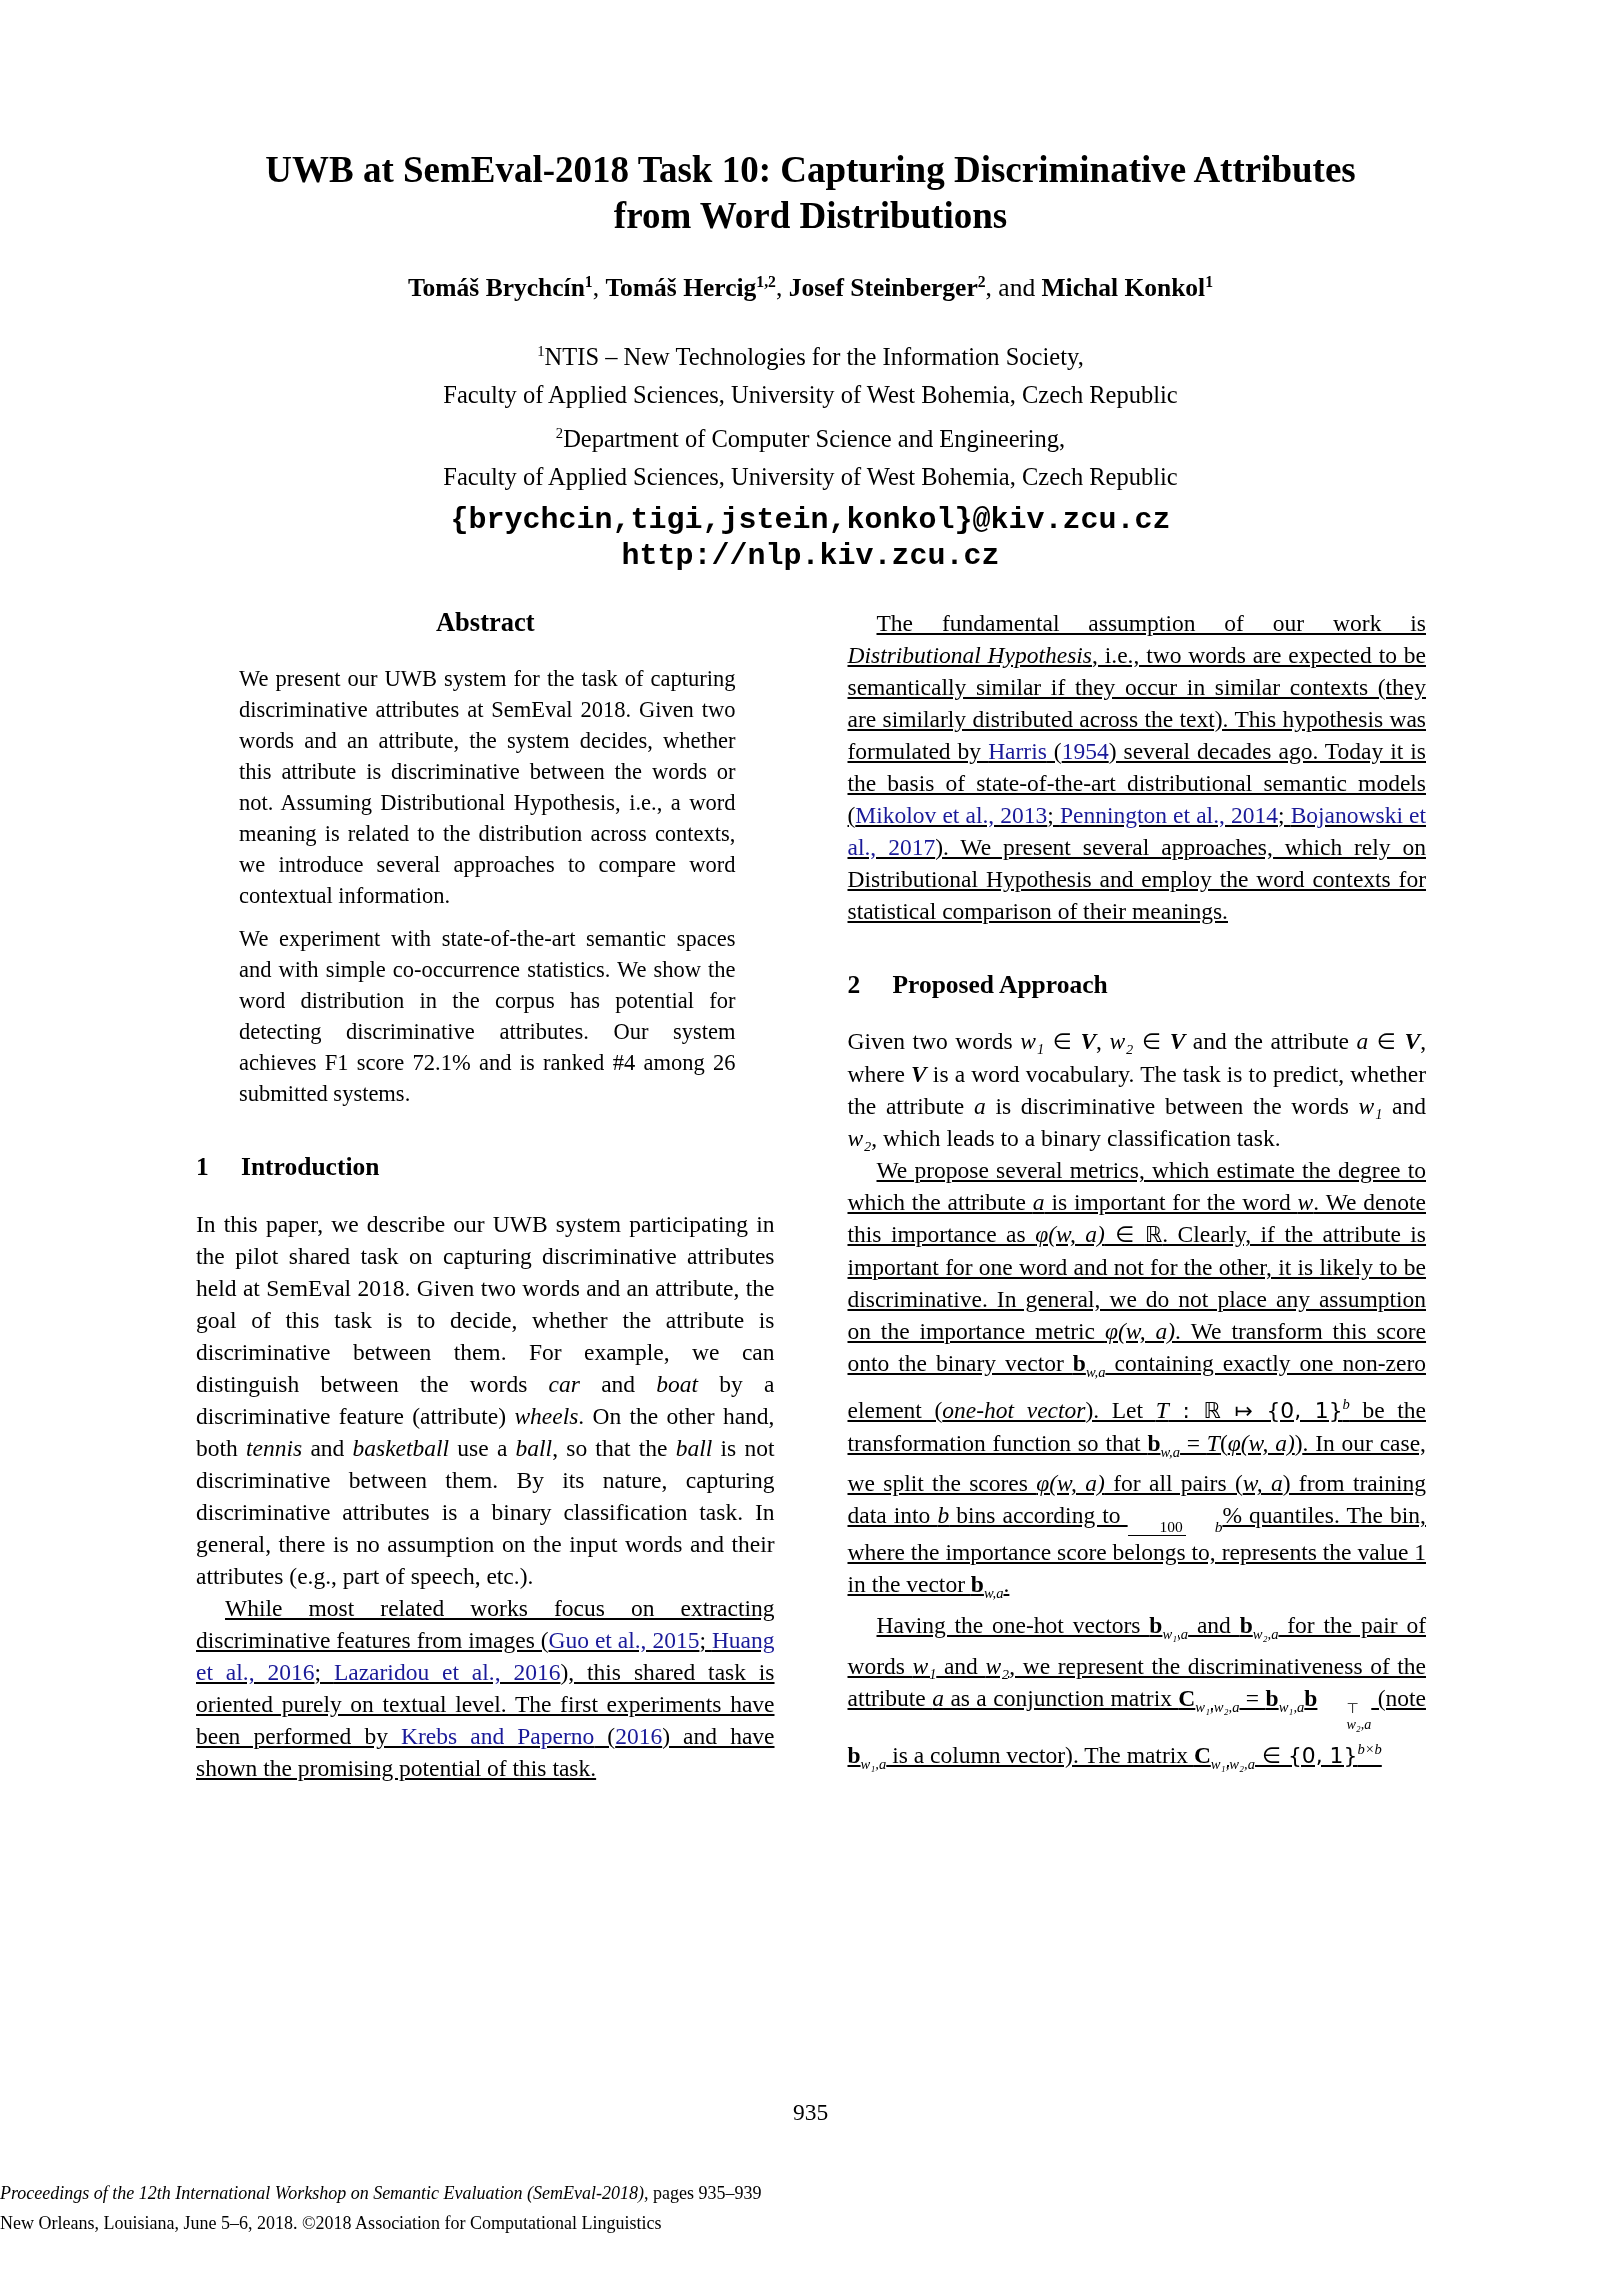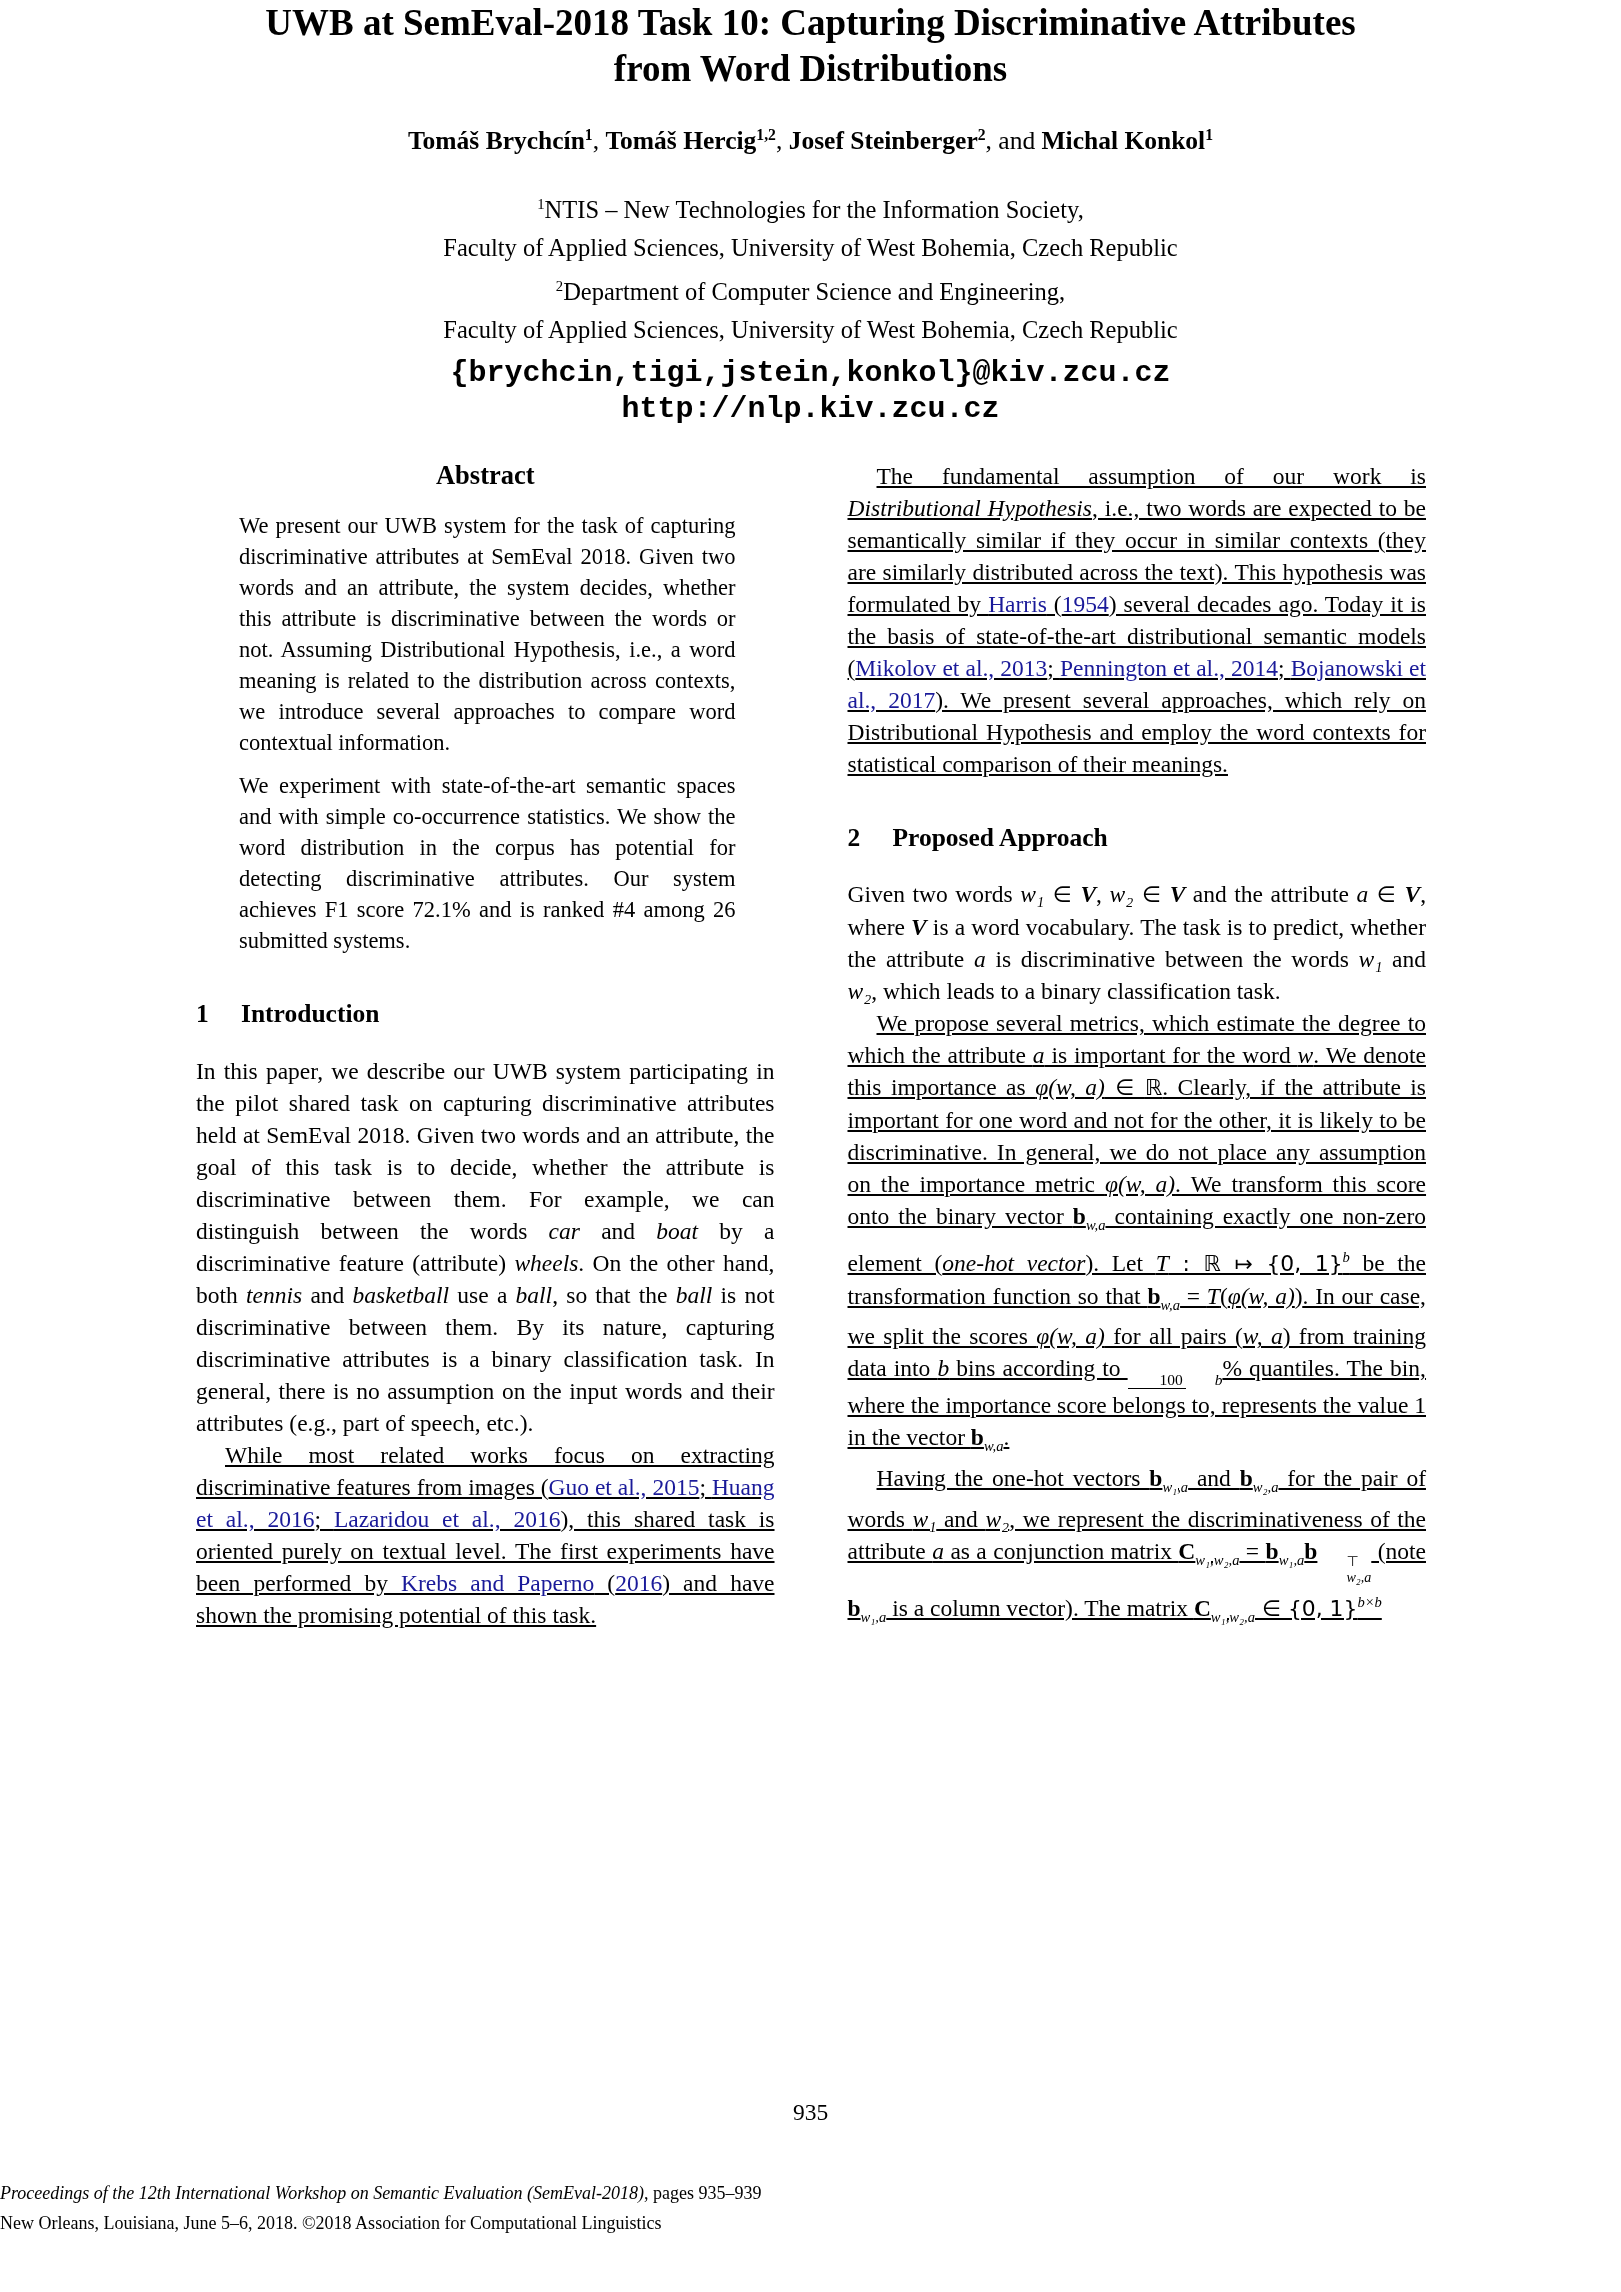--- a/index.html
+++ b/index.html
@@ -1,35 +1,35 @@
 <!DOCTYPE html>
 <html lang="en"><head>
 <meta charset="utf-8">
 <style>
   html,body{margin:0;padding:0;}
   body{
     width:1621px;height:2293px;position:relative;overflow:hidden;
     background:#ffffff;color:#000;
     font-family:"Liberation Serif","DejaVu Serif",serif;
   }
-  .header{text-align:center;}
+  .header{text-align:center;padding-top:147px;}
   .title{font-size:37px;font-weight:bold;line-height:46px;}
   .authors{margin-top:33px;font-size:25.5px;}
   .authors .name{font-weight:bold;}
   .authors sup{font-size:15.7px;font-weight:bold;}
   .authors .sep{font-weight:normal;}
   .affil{margin-top:29px;font-size:24.5px;line-height:38px;}
   .affil sup{font-size:14.7px;}
   .mono{font-family:"Liberation Mono","DejaVu Sans Mono",monospace;font-size:30px;line-height:36px;font-weight:bold;}
   .mono.first{margin-top:5.9px;}
 
   .columns{display:flex;gap:73px;padding:0 195px 0 196px;margin-top:33px;}
   .col{width:579px;}
 
-  .abs-heading{font-size:26.5px;font-weight:bold;text-align:center;margin:0 0 19px 0;}
+  .abs-heading{font-size:26.5px;font-weight:bold;text-align:center;margin:0 0 25px 0;}
   .abs-body{margin:0 39px 0 43px;font-size:22.5px;line-height:31px;text-align:justify;hyphens:auto;}
   .abs-body.second{margin-top:12.7px;}
 
   .sec-heading{font-size:25.5px;font-weight:bold;margin:43px 0 25.5px 0;display:flex;}
   .sec-num{width:45px;flex:0 0 45px;}
 
   .body-p{font-size:23.5px;line-height:32px;text-align:justify;margin:0;hyphens:auto;}
   .ind{text-indent:29px;text-decoration:underline;}
 
   .cite{color:#1a1a99;}

